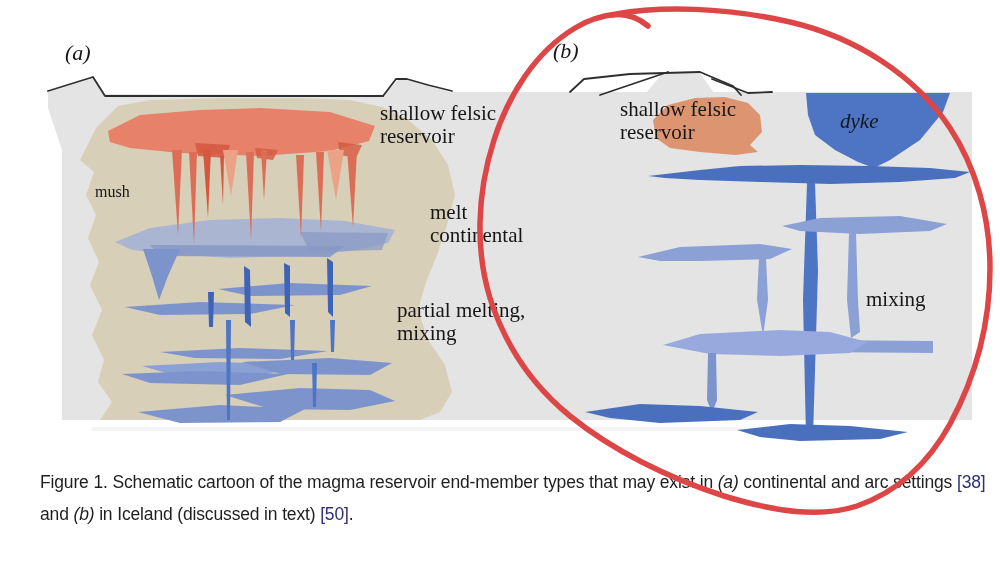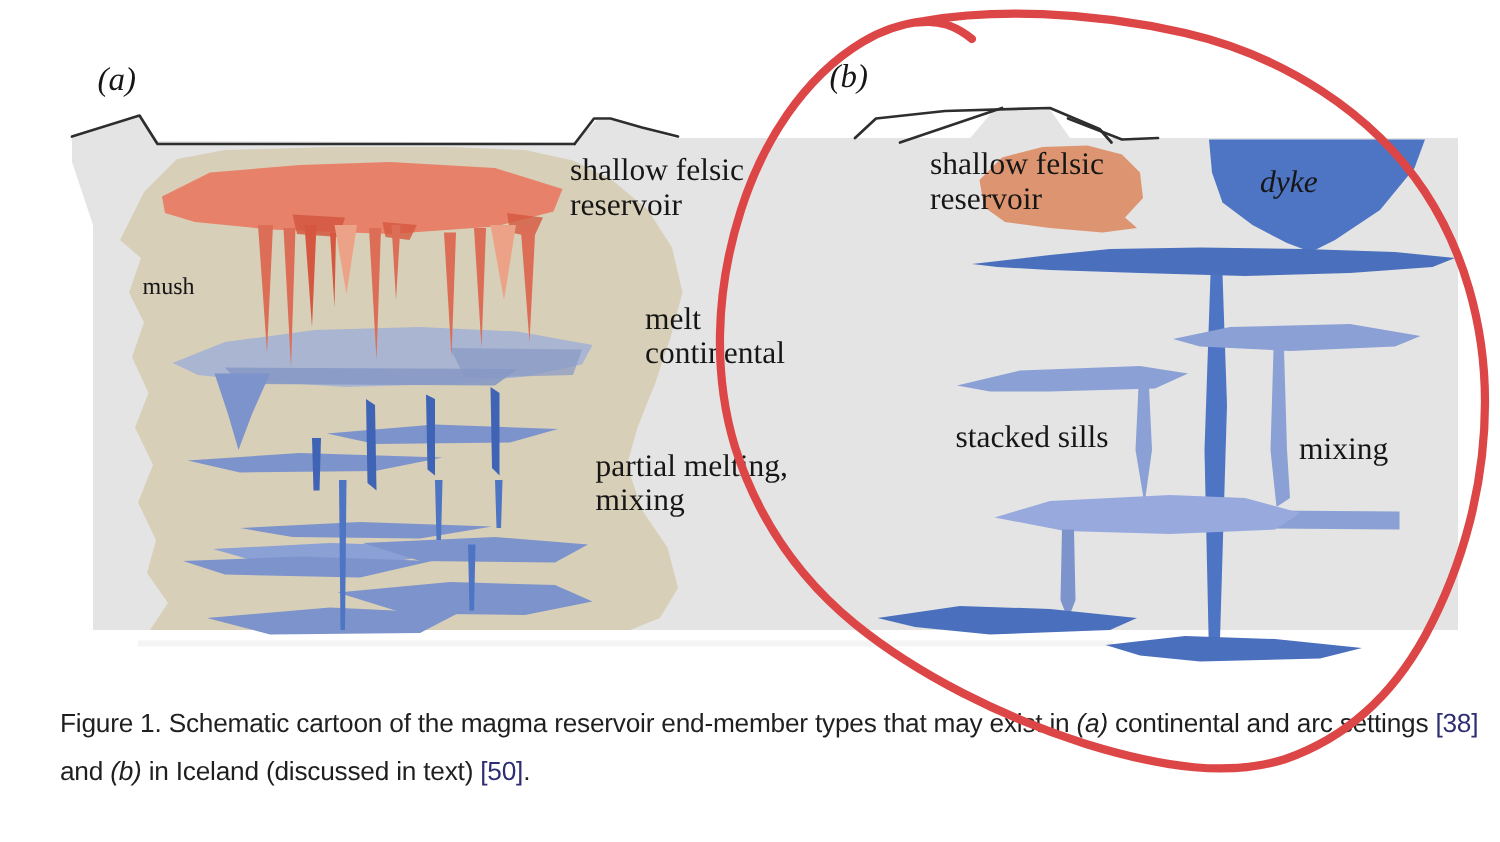--- a/index.html
+++ b/index.html
@@ -148,21 +148,20 @@
   <div class="lbl" style="left:380px;top:102px;"><span>shallow felsic</span><br><span>reservoir</span></div>
 
   <div class="lbl" style="left:430px;top:201px;"><span>melt</span><br><span>continental</span></div>
 
   <div class="lbl" style="left:397px;top:299px;"><span>partial melting,</span><br><span>mixing</span></div>
 
   <div class="lbl" style="left:620px;top:98px;"><span>shallow felsic</span><br><span>reservoir</span></div>
 
   <div class="lbl" style="left:840px;top:110px;font-style:italic;">dyke</div>
 
-  <div class="lbl" style="left:637px;top:280px;">stacked sills</div>
 
   <div class="lbl" style="left:866px;top:265px;"><br><span>mixing</span></div>
 
   <div class="caption">
     <div class="cap-line"><b>Figure 1.</b><span> Schematic cartoon of the magma reservoir end-member types that may exist in </span><span class="it">(a)</span><span> continental and arc settings </span><span class="ref">[38]</span></div>
     <div class="cap-line"><span>and </span><span class="it">(b)</span><span> in Iceland (discussed in text) </span><span class="ref">[50]</span><span>.</span></div>
   </div>
 
   <svg class="layer no-ptr" width="1000" height="561" viewBox="0 0 1000 561">
     <path class="red" d="M616,14

